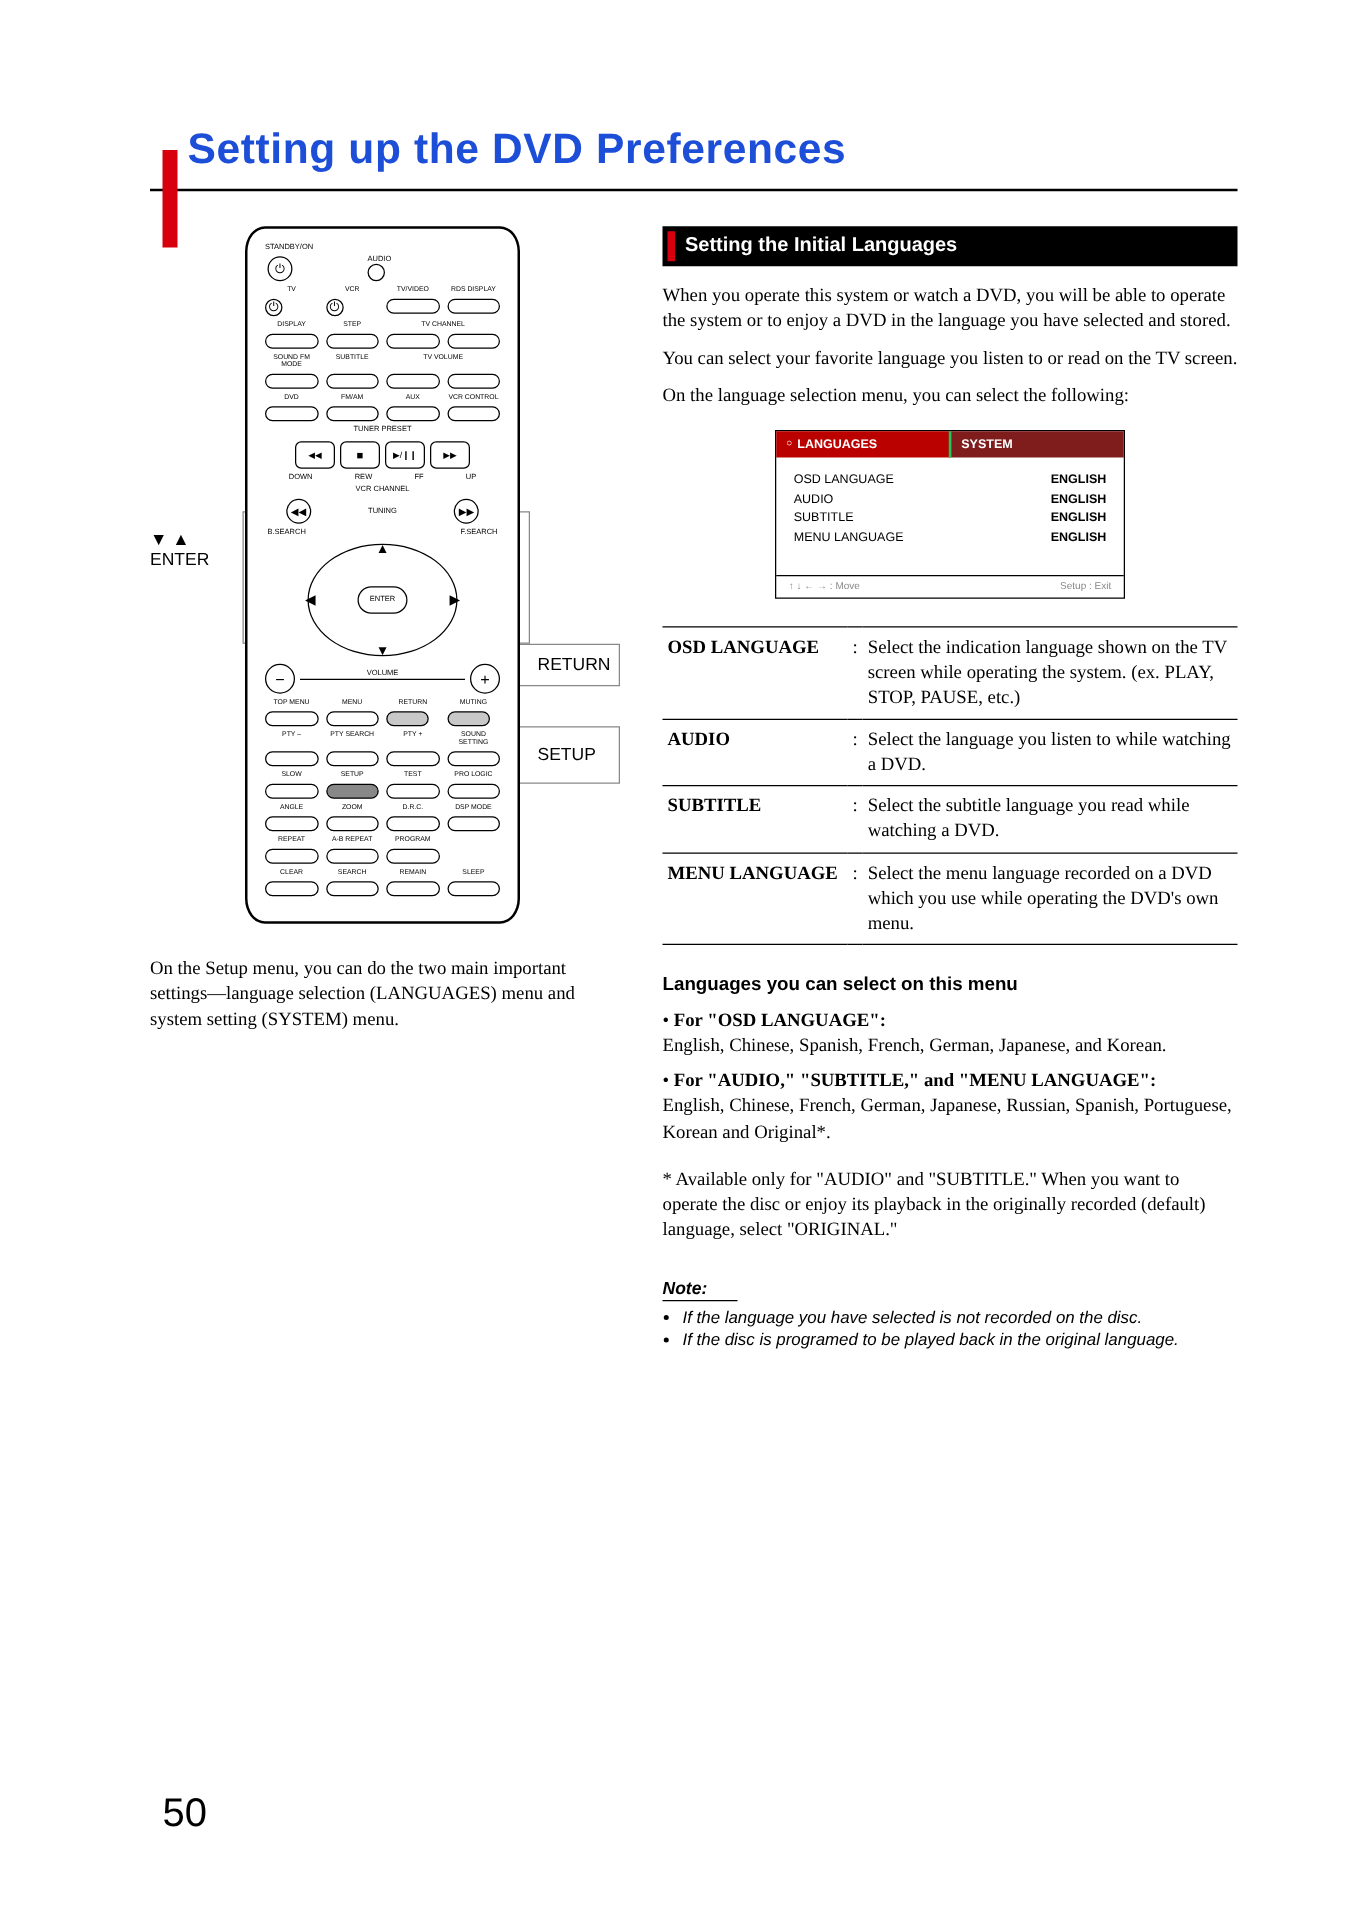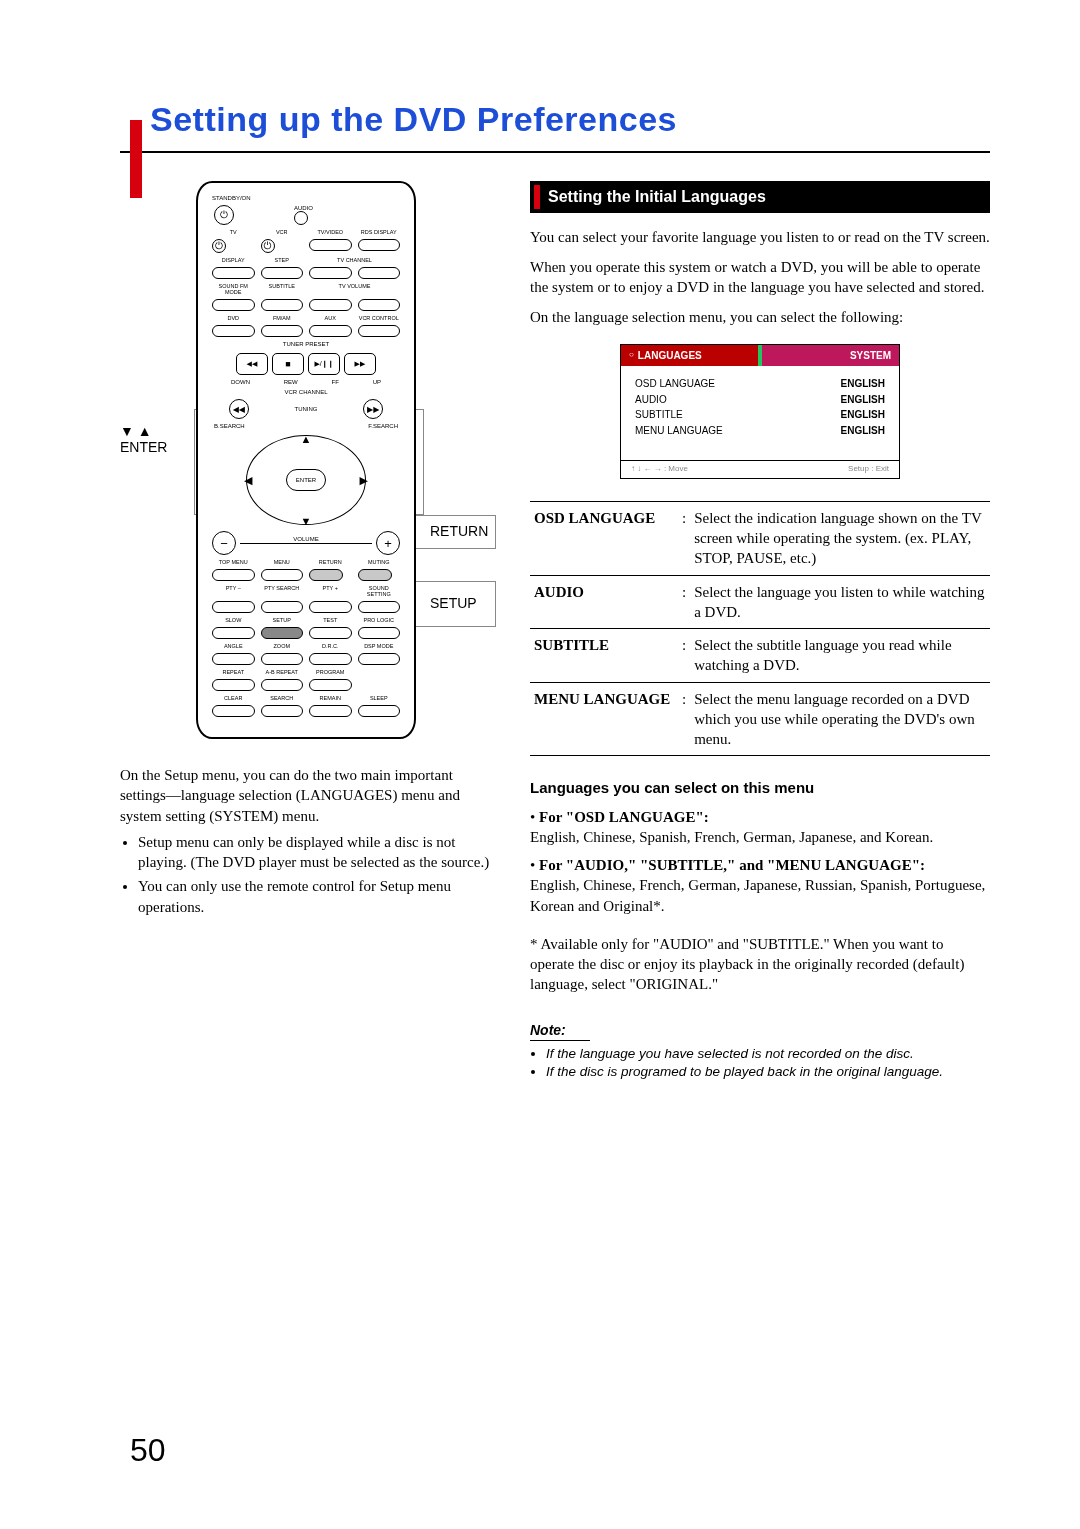--- a/index.html
+++ b/index.html
@@ -47,23 +47,23 @@
   .left-text { font-size:15px; line-height:1.35; margin-top:26px; }
   .left-text ul { list-style:disc; margin-left:18px; margin-top:6px; }
   .left-text li { margin-top:4px; }
   .sec-head { background:#000; color:#fff; font-family:Arial,Helvetica,sans-serif; font-weight:bold; font-size:16px; padding:5px 12px; position:relative; margin-bottom:14px; }
   .sec-head::before { content:""; position:absolute; left:4px; top:4px; bottom:4px; width:6px; background:#d6000f; }
   .sec-head span { padding-left:6px; }
   .para { margin-bottom:10px; }
   .osd-box { width:280px; margin:16px auto 22px; border:1px solid #000; }
   .osd-top { display:flex; font-family:Arial,Helvetica,sans-serif; font-size:10px; font-weight:bold; }
   .osd-top div { flex:1; padding:4px 8px; }
-  .osd-top .lang { background:#b00; color:#fff; border-right:4px solid #22c55e; display:flex; align-items:center; gap:4px; }
+  .osd-top .lang { background:#b00; color:#fff; border-right:2px solid #22c55e; display:flex; align-items:center; gap:4px; }
   .osd-top .lang::before{content:"○"; font-size:8px;}
-  .osd-top .sys { background:#be185d; color:#fff; text-align:right; }
+  .osd-top .sys { background:#7f1d1d; color:#fff; text-align:left; }
   .osd-body { padding:10px 14px 4px; font-family:Arial,Helvetica,sans-serif; font-size:10px; }
   .osd-body .row { display:flex; justify-content:space-between; padding:1px 0; }
   .osd-body .row span:last-child { font-weight:bold; }
   .osd-foot { border-top:1px solid #000; font-size:8px; display:flex; justify-content:space-between; padding:3px 10px; font-family:Arial,Helvetica,sans-serif; color:#888; }
   table.defs { width:100%; border-collapse:collapse; font-size:15px; }
   table.defs td { vertical-align:top; padding:6px 4px; }
   table.defs tr { border-bottom:1px solid #000; }
   table.defs tr:first-child { border-top:1px solid #000; }
   table.defs td:first-child { font-weight:bold; white-space:nowrap; width:148px; }
   table.defs td.col-sep { width:12px; }
@@ -248,31 +248,27 @@
             <div class="pill"></div>
               <div class="pill"></div>
               <div class="pill"></div>
               <div class="pill"></div>
           </div>
         </div>
       </div>
 
       <div class="left-text">
         <p>On the Setup menu, you can do the two main important settings—language selection (LANGUAGES) menu and system setting (SYSTEM) menu.</p>
-        <ul>
-          <li>Setup menu can only be displayed while a disc is not playing. (The DVD player must be selected as the source.)</li>
-          <li>You can only use the remote control for Setup menu operations.</li>
-        </ul>
       </div>
     </div>
 
     <div class="right-col">
       <div class="sec-head"><span>Setting the Initial Languages</span></div>
+      <p class="para">When you operate this system or watch a DVD, you will be able to operate the system or to enjoy a DVD in the language you have selected and stored.</p>
       <p class="para">You can select your favorite language you listen to or read on the TV screen.</p>
-      <p class="para">When you operate this system or watch a DVD, you will be able to operate the system or to enjoy a DVD in the language you have selected and stored.</p>
       <p class="para">On the language selection menu, you can select the following:</p>
 
       <div class="osd-box">
         <div class="osd-top">
           <div class="lang">LANGUAGES</div>
           <div class="sys">SYSTEM</div>
         </div>
         <div class="osd-body">
           <div class="row">
               <span>OSD LANGUAGE</span>

